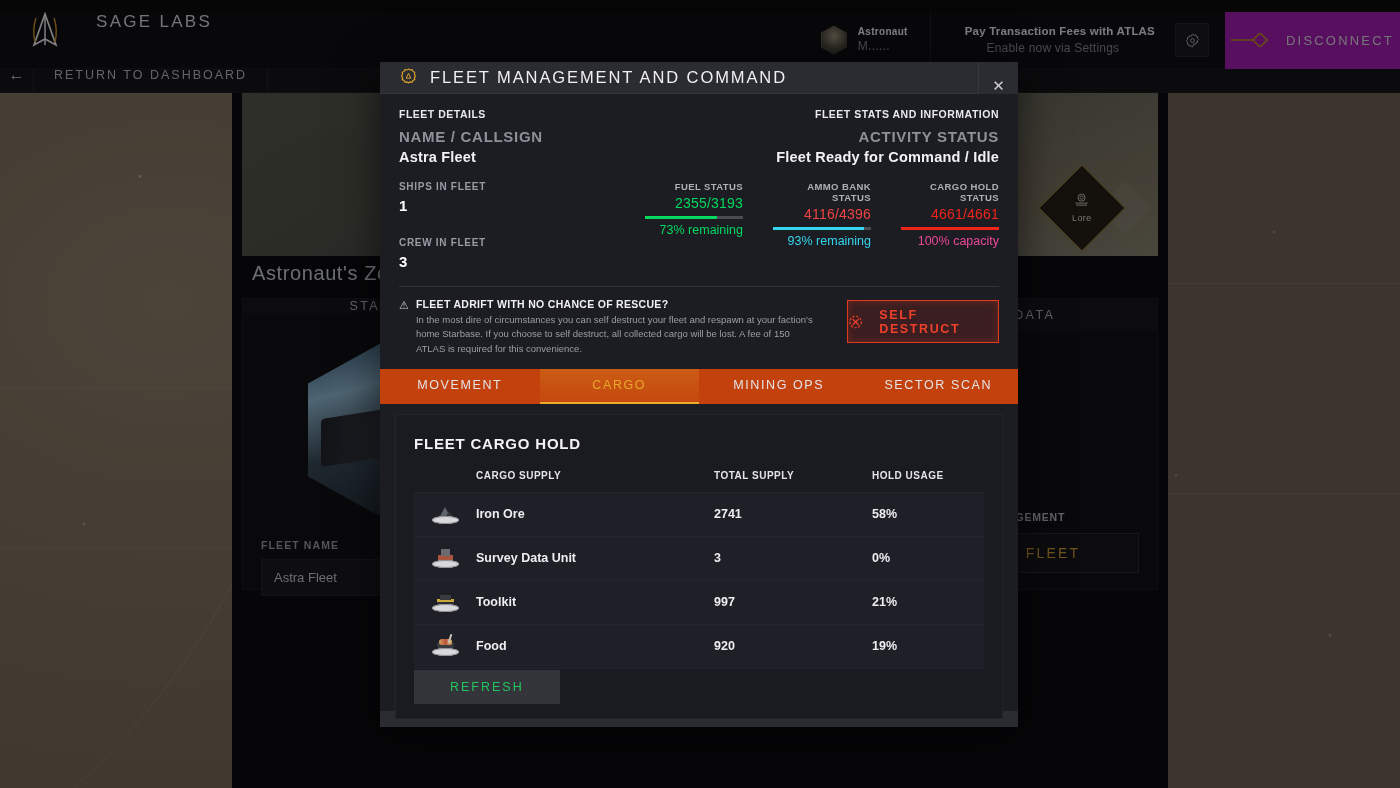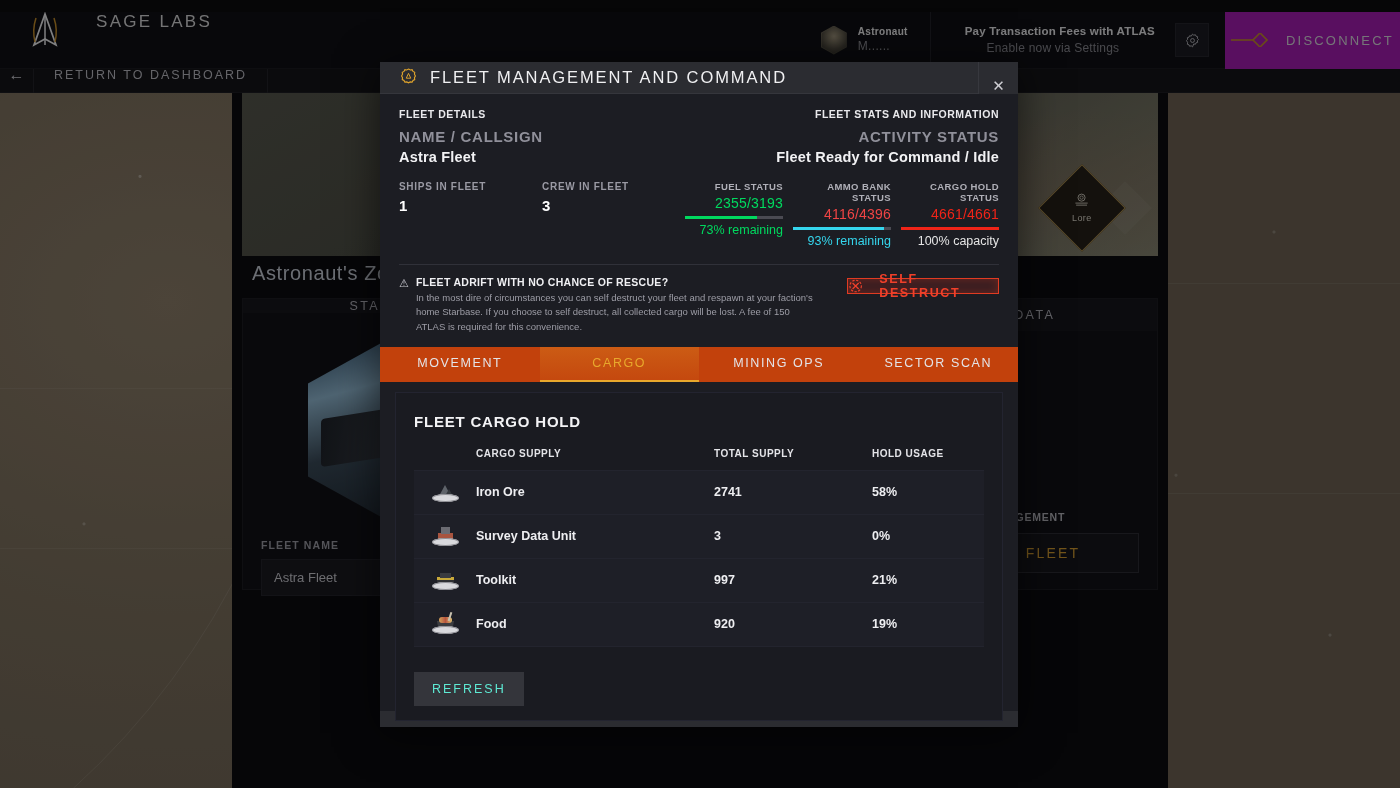--- a/index.html
+++ b/index.html
@@ -163,39 +163,39 @@
 
   .sec-head{ display:flex; justify-content:space-between; padding:14px 19px 0; }
   .sec-head div{ color:#e9e9ec; font-size:10.5px; font-weight:700; letter-spacing:.5px; }
 
   .details-row{ display:flex; justify-content:space-between; padding:8px 19px 0; }
   .dl{ color:#90909a; font-size:15px; font-weight:700; letter-spacing:.7px; }
   .dv{ color:#f2f2f4; font-size:14.5px; font-weight:700; margin-top:4px; letter-spacing:.2px;}
   .dv-r{ text-align:right; }
 
   .stats-row{ display:flex; padding:16px 19px 0; align-items:flex-start; }
-  .counts{ display:flex; gap:56px; }
+  .counts{ display:flex; gap:23px;flex-direction:column; }
   .cnt-l{ color:#9a9aa4; font-size:10px; font-weight:700; letter-spacing:.7px; }
   .cnt-v{ color:#fff; font-size:15px; font-weight:700; margin-top:5px; }
-  .gauges{ margin-left:auto; display:flex; gap:10px; }
+  .gauges{ margin-left:auto; display:flex; gap:30px; }
   .gauge{ width:98px; text-align:right; }
   .g-l{ color:#b0b0b8; font-size:9.5px; font-weight:700; letter-spacing:.4px; }
   .g-v{ font-size:14px; font-weight:400; margin-top:3px; letter-spacing:.2px;}
   .g-bar{ height:3px; background:#4a4a52; margin-top:5px; position:relative; }
   .g-fill{ height:3px; position:absolute; left:0; top:0; }
   .g-r{ font-size:12.5px; margin-top:4px; }
 
   .divider{ height:1px; background:#303139; margin:16px 19px 0; }
 
   .warn{ display:flex; padding:11px 19px 0; align-items:flex-start; }
   .warn-ico{ color:#c9c9d0; font-size:11px; margin-right:7px; margin-top:1px; }
   .warn-t{ color:#f0f0f3; font-size:10.5px; font-weight:700; letter-spacing:.3px; }
   .warn-b{ color:#9d9da6; font-size:9.5px; line-height:1.5; margin-top:3px; max-width:400px; }
   .sd-btn{
-    margin-left:auto; margin-top:2px; width:152px; height:16px;
+    margin-left:auto; margin-top:2px; width:152px; height:43px;
     border:1px solid #e03b22; background:rgba(200,40,25,.18);
     display:flex; align-items:center; justify-content:center; gap:16px; cursor:pointer;
     box-shadow:0 0 9px rgba(224,59,34,.3) inset;
   }
   .sd-btn span{ color:#f0402a; font-size:12.5px; font-weight:700; letter-spacing:1.6px; }
 
   .tabs{ display:flex; margin-top:13px; background:#c2410c; height:35px; }
   .tab{
     flex:1; display:flex; align-items:center; justify-content:center;
     color:#e4e4e8; font-size:12.5px; letter-spacing:1.6px; cursor:pointer;
@@ -233,22 +233,22 @@
   .ico-box{ position:absolute; left:6px; bottom:4px; width:15px;height:9px;background:#a8543f;}
   .ico-box2{ position:absolute; left:9px; bottom:12px; width:9px;height:7px;background:#6b6b72;}
   .ico-kit{ position:absolute; left:5px; bottom:5px; width:17px;height:8px;background:#2e2f33; border-top:3px solid #c9a93a;}
   .ico-kit2{ position:absolute; left:8px; bottom:12px; width:11px;height:5px;background:#3a3b40;}
   .ico-food{ position:absolute; left:5px; bottom:4px; width:17px;height:9px;border-radius:0 0 9px 9px;background:#3b3c41;}
   .ico-food2{ position:absolute; left:7px; bottom:11px; width:13px;height:6px;border-radius:6px;
     background:linear-gradient(90deg,#d4a25a,#b8553f,#e0c070);}
   .ico-food3{ position:absolute; left:17px; bottom:13px; width:1.5px;height:9px;background:#c9c2b0; transform:rotate(18deg);}
 
   .refresh{
-    margin-top:25px; display:inline-block; background:#34353b; color:#5eead4;
-    font-size:12.5px; letter-spacing:2px; padding:10px 18px; cursor:pointer;
+    margin-top:1px; display:inline-block; background:#34353b; color:#22c55e;
+    font-size:12.5px; letter-spacing:2px; padding:10px 36px; cursor:pointer;
   }
 </style>
 </head>
 <body>
 
 <div class="app">
 
   <div class="bg-texture">
     <div class="bg-arc arc1"></div>
     <div class="bg-arc arc2"></div>
@@ -402,21 +402,21 @@
                 <div class="g-fill" id="gf1" style="width: 93%; background: rgb(53, 214, 237);"></div>
               </div>
             <div class="g-r" id="gr1" style="color: rgb(53, 214, 237);">93% remaining</div>
           </div>
           <div class="gauge">
             <div class="g-l">CARGO HOLD STATUS</div>
             <div class="g-v" id="gv2" style="color: rgb(240, 36, 24);">4661/4661</div>
             <div class="g-bar">
                 <div class="g-fill" id="gf2" style="width: 100%; background: rgb(240, 36, 24);"></div>
               </div>
-            <div class="g-r" id="gr2" style="color: #e5e5e5;">100% capacity</div>
+            <div class="g-r" id="gr2" style="color: #ec4899;">100% capacity</div>
           </div>
         </div>
       </div>
 
       <div class="divider"></div>
 
       <div class="warn">
         <div class="warn-ico">⚠</div>
         <div>
           <div class="warn-t">FLEET ADRIFT WITH NO CHANCE OF RESCUE?</div>

